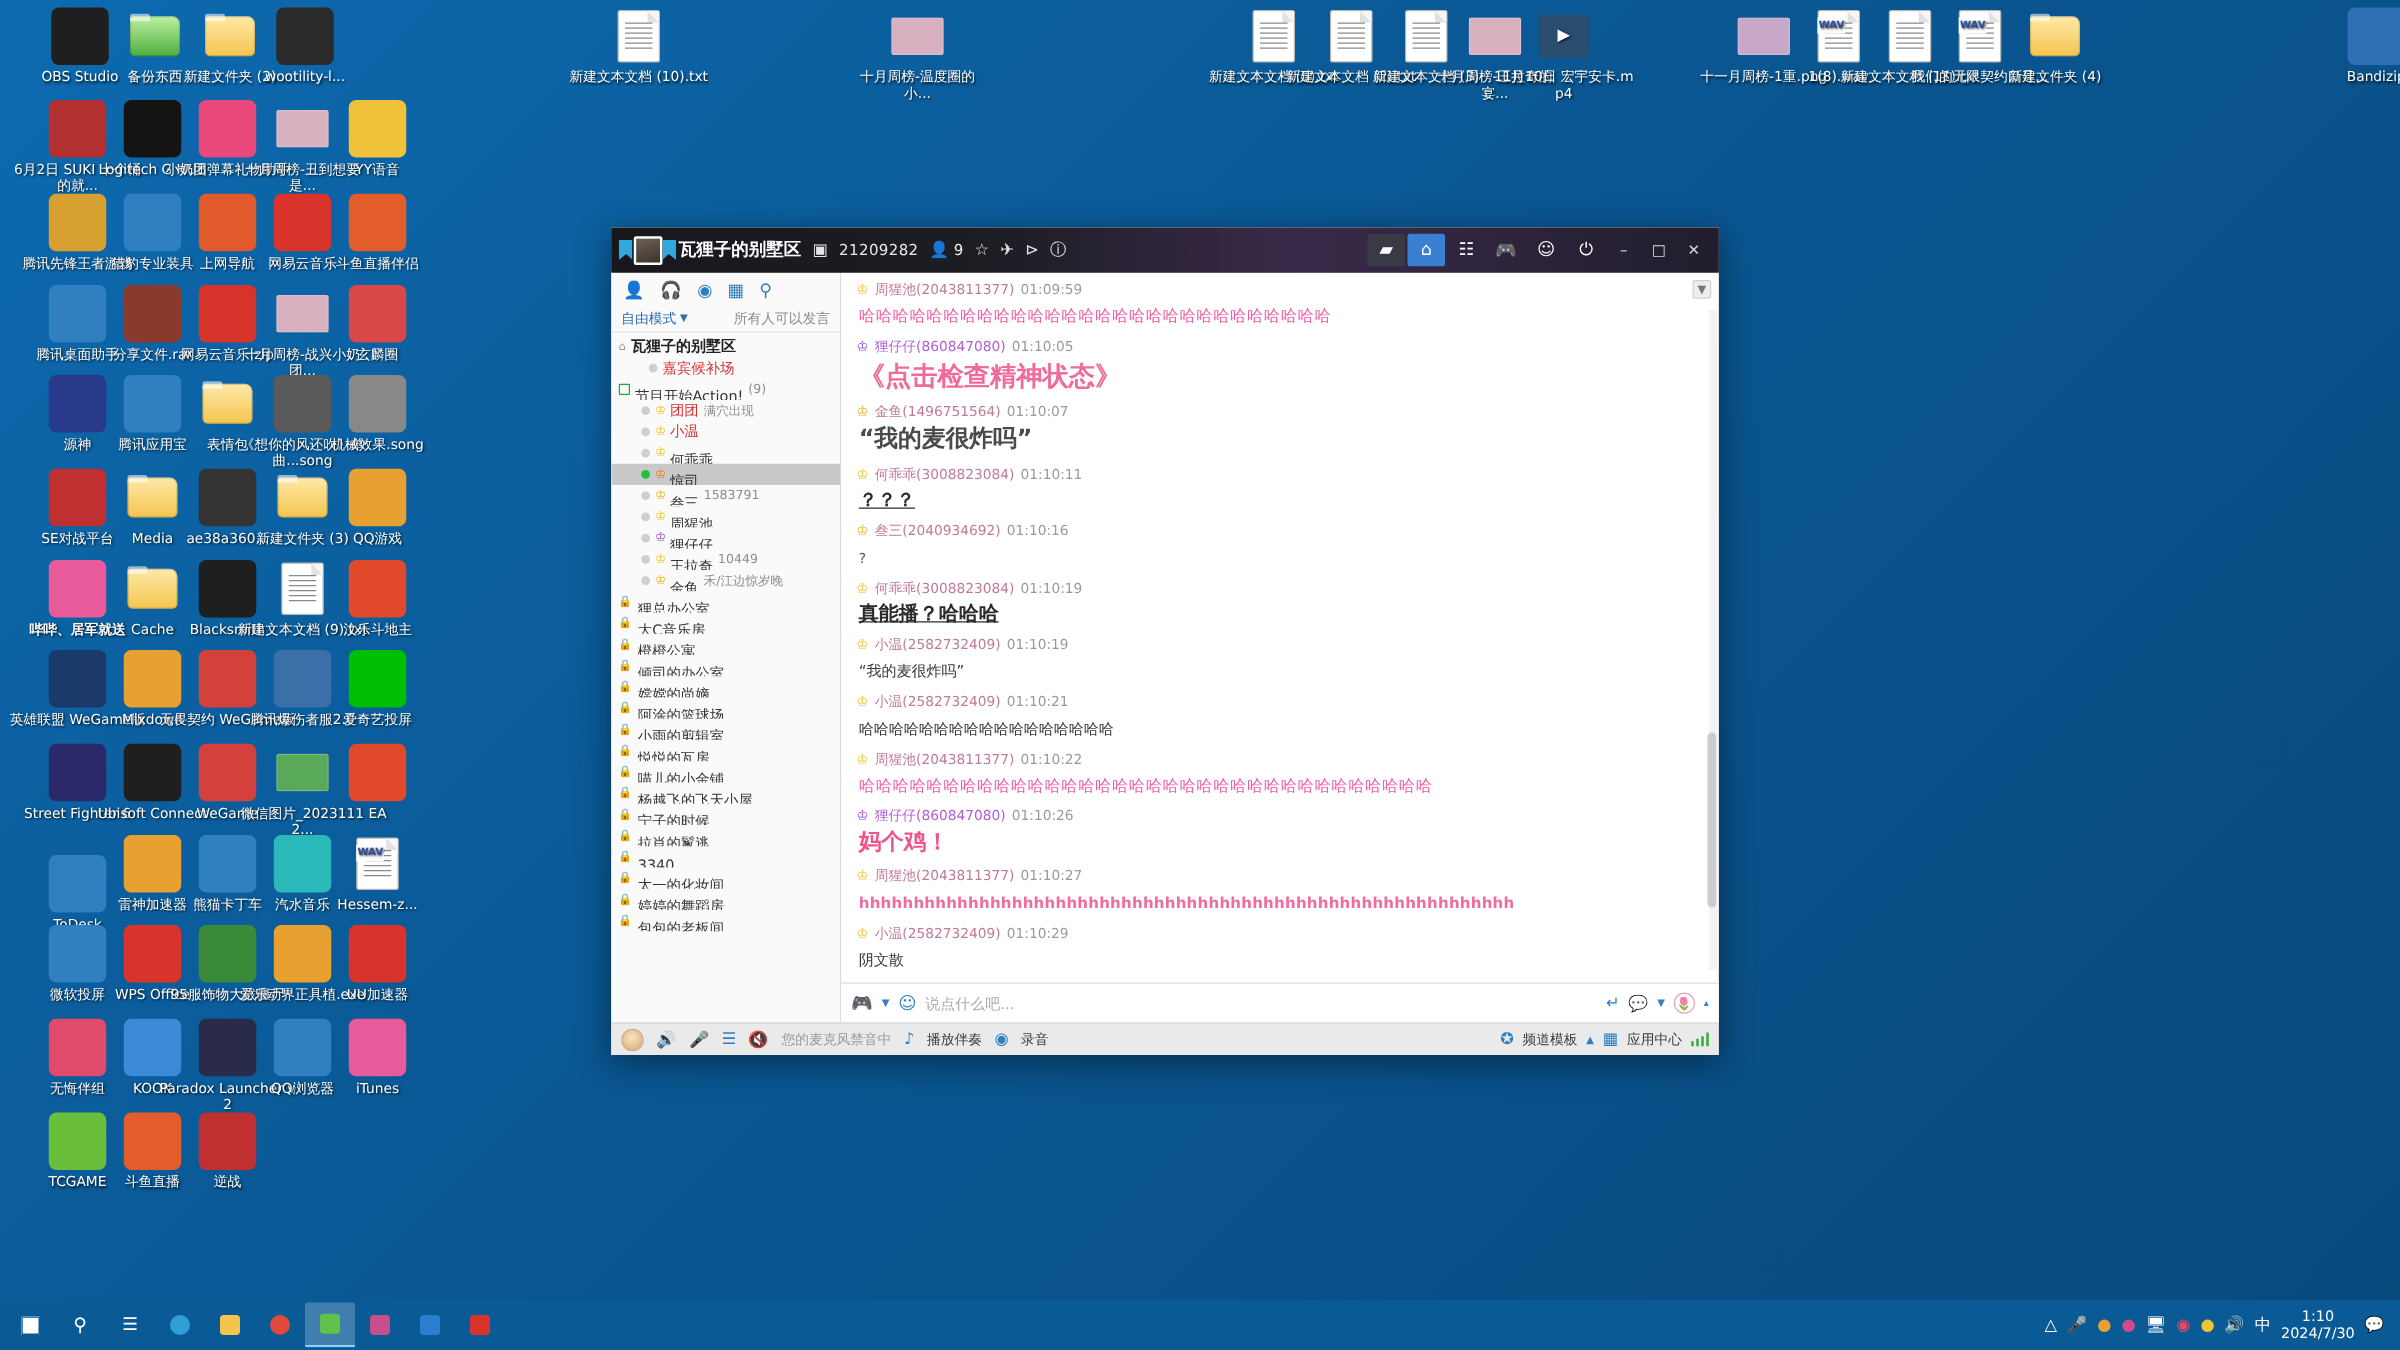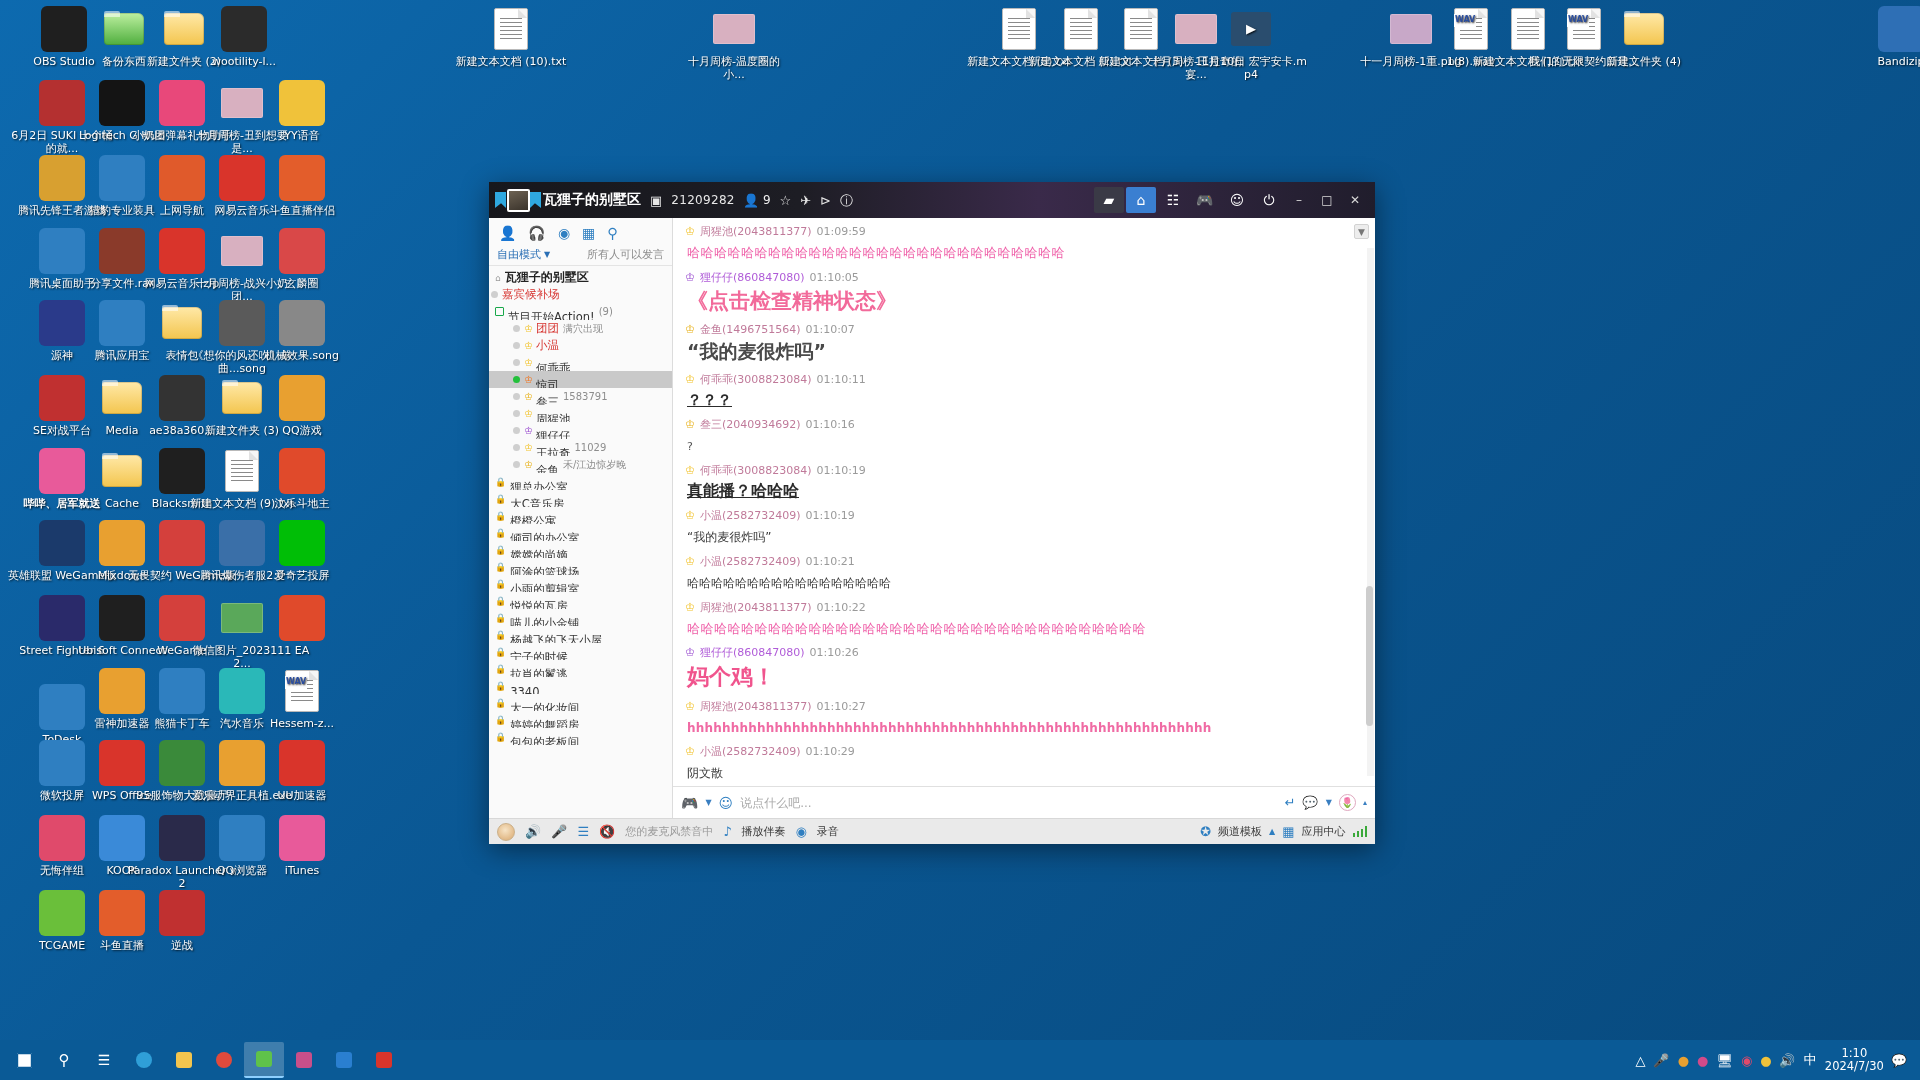--- a/index.html
+++ b/index.html
@@ -96,40 +96,40 @@
           cursor:pointer; overflow:hidden;}
   .node.sel { background:#c9c9c9; }
   .node .dot { width:7px;height:7px;border-radius:50%;background:#cfcfcf;margin-right:4px;flex:none;}
   .node .dot.on{ background:#23c03b; }
   .node .sq { width:9px;height:9px;margin-right:4px;flex:none;
               border:1.5px solid #18a84a; border-radius:1px;}
   .node .lock { color:#9a9a9a; font-size:9px; margin-right:4px; flex:none;}
   .node .crown{ font-size:10px; margin-right:3px; flex:none;}
   .node .nm { overflow:hidden; text-overflow:ellipsis; }
   .node .suffix{ color:#8d8d8d; margin-left:4px; font-size:10px;}
-  .lvl0{padding-left:6px;} .lvl1{padding-left:2px;} .lvl2{padding-left:24px;}
+  .lvl0{padding-left:6px;} .lvl1{padding-left:30px;} .lvl2{padding-left:24px;}
   .n-title{ font-weight:bold; color:#222; font-size:12px;}
   .n-red{ color:#d6332f; } .n-dark{color:#333;margin-top:12px;}
 
   
   #center { flex:1; display:flex; flex-direction:column; min-width:0; background:#fff;}
   #msgs { flex:1; overflow:hidden; position:relative; padding:6px 14px 0 12px;}
   .msg { margin-bottom:7px; }
   .mhead { font-size:11px; color:#9a9a9a; display:flex; align-items:center; gap:5px;}
   .mhead .av { font-size:11px; }
   .mhead .who{ font-size:11px; }
   .mbody { margin-top:2px; padding-left:2px; word-break:break-all; line-height:1.35;}
   .s-pinkbig{ color:#ef5fa8; font-size:13px; letter-spacing:.5px;}
   .s-titlepink{ color:#f26a9a; font-size:21px; font-weight:bold;}
   .s-bigdark{ color:#4a4a4a; font-size:19px; font-weight:bold;}
   .s-uline{ color:#2b2b2b; font-size:15px; font-weight:bold; text-decoration:underline;}
   .s-uline2{ color:#2b2b2b; font-size:16px; font-weight:bold; text-decoration:underline;}
   .s-norm{ color:#3a3a3a; font-size:12px;}
   .s-small{ color:#555; font-size:11px;}
-  .s-redbig{ color:#f0548d; font-size:22px; font-weight:bold;text-align:right;}
+  .s-redbig{ color:#f0548d; font-size:18px; font-weight:bold;text-align:right;}
   .s-hpink{ color:#f06ba4; font-size:12px; font-weight:bold; letter-spacing:.2px;}
   .scroll-dn { position:absolute; right:6px; top:6px; width:15px;height:15px;border-radius:2px;
     background:#ededed; border:1px solid #d2d2d2; color:#777; font-size:9px;
     display:flex;align-items:center;justify-content:center;cursor:pointer;}
   #vscroll{ position:absolute; right:1px; top:30px; bottom:10px; width:7px; background:#f3f3f3;}
   #vthumb{ position:absolute; right:1px; bottom:50px; width:7px; height:140px;
            background:#cdcdcd; border-radius:4px;}
 
   
   #inputbar { height:32px; border-top:1px solid #e0e0e0; background:#fff;
@@ -618,21 +618,21 @@
           </div>
           <div class="node lvl2">
             <span class="dot"></span>
             <span class="crown" style="color:#9b4fd0">♔</span>
             <span class="nm n-dark">狸仔仔</span>
           </div>
           <div class="node lvl2">
             <span class="dot"></span>
             <span class="crown" style="color:#f2c431">♔</span>
             <span class="nm n-dark">王拉奇</span>
-            <span class="suffix">11029</span>
+            <span class="suffix">10449</span>
           </div>
           <div class="node lvl2">
             <span class="dot"></span>
             <span class="crown" style="color:#e8b31f">♔</span>
             <span class="nm n-dark">金鱼</span>
             <span class="suffix">禾/江边惊岁晚</span>
           </div>
           <div class="node lvl0">
             <span class="lock">🔒</span>
             <span class="nm n-dark">狸总办公室</span>

